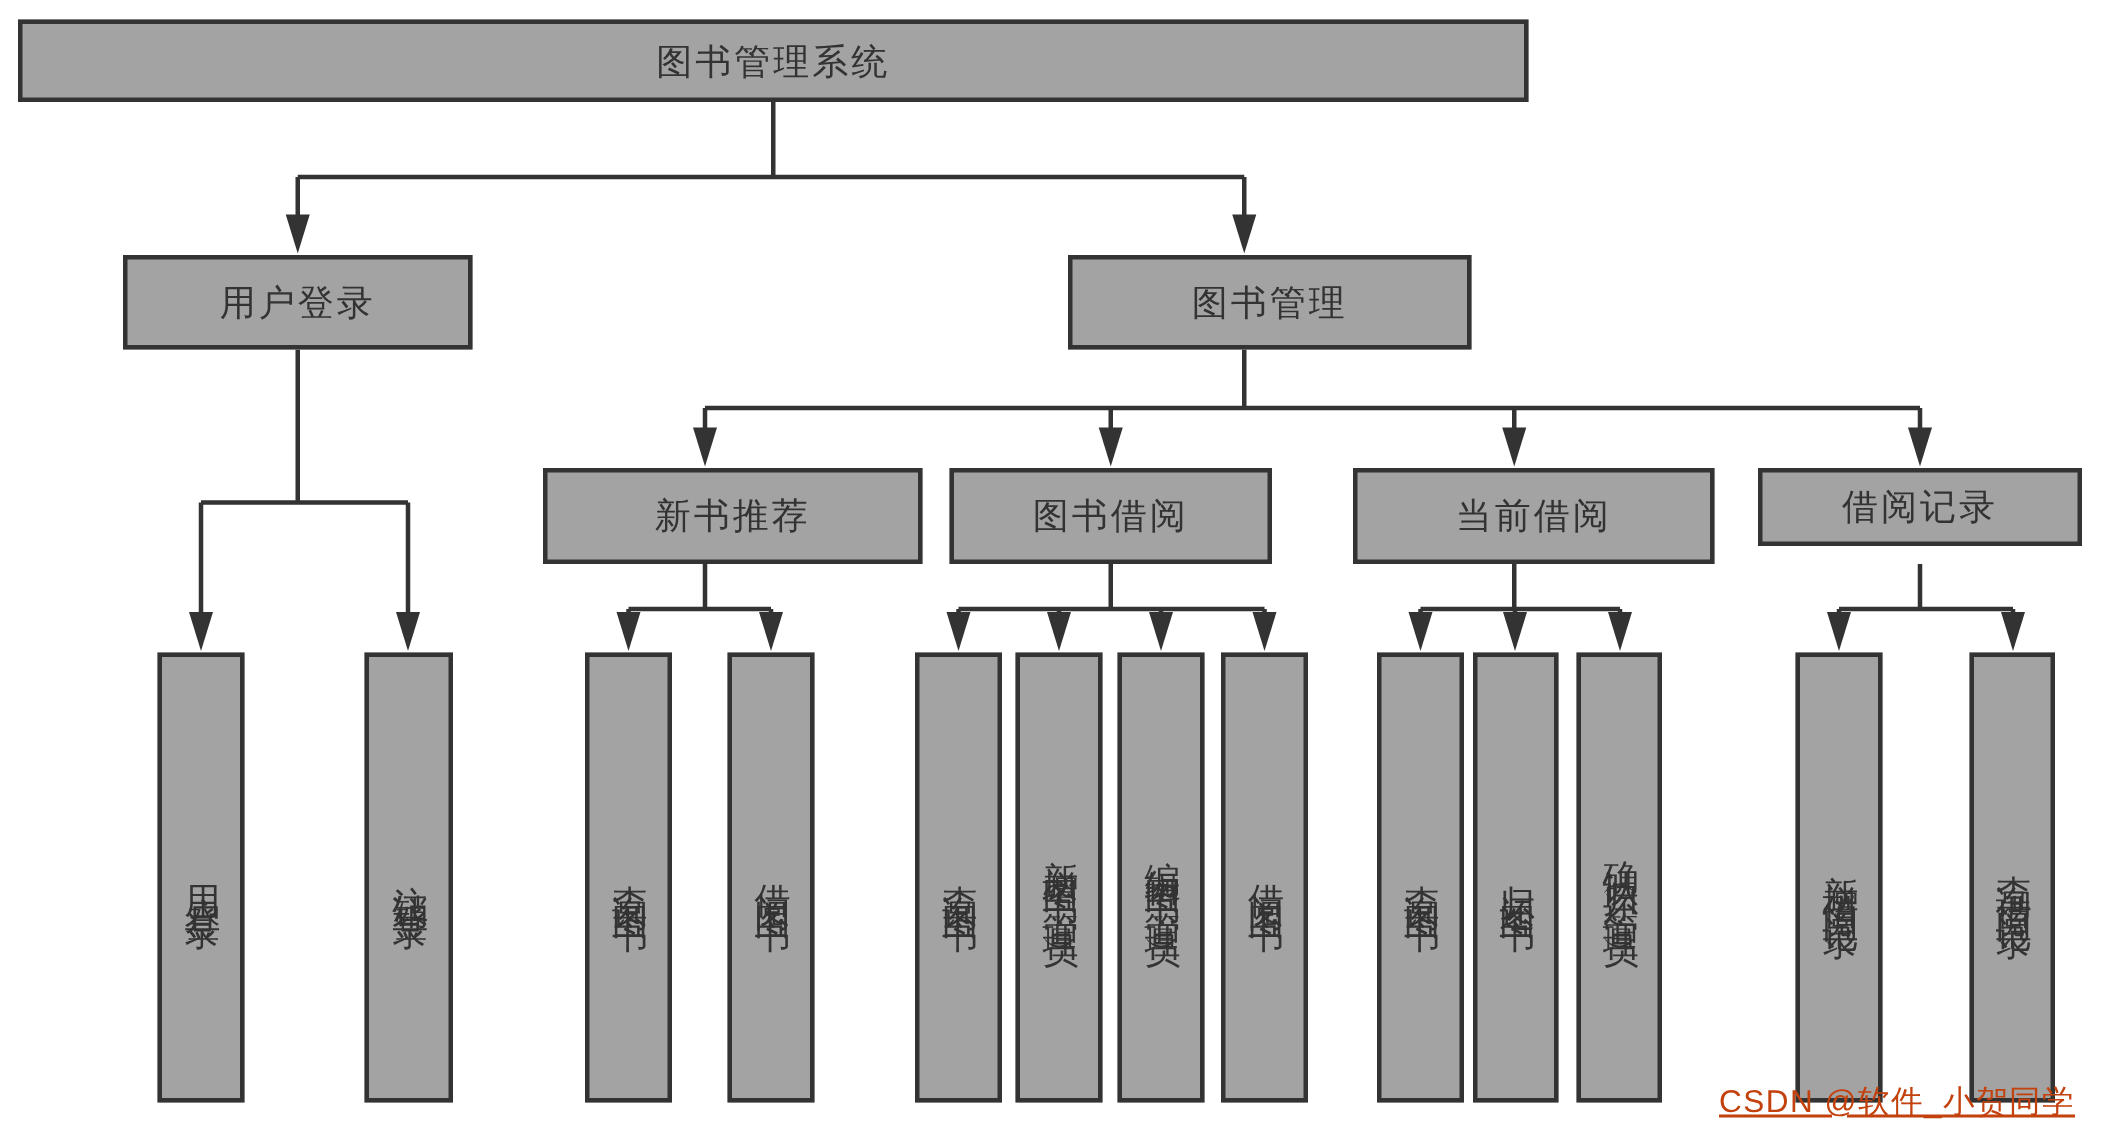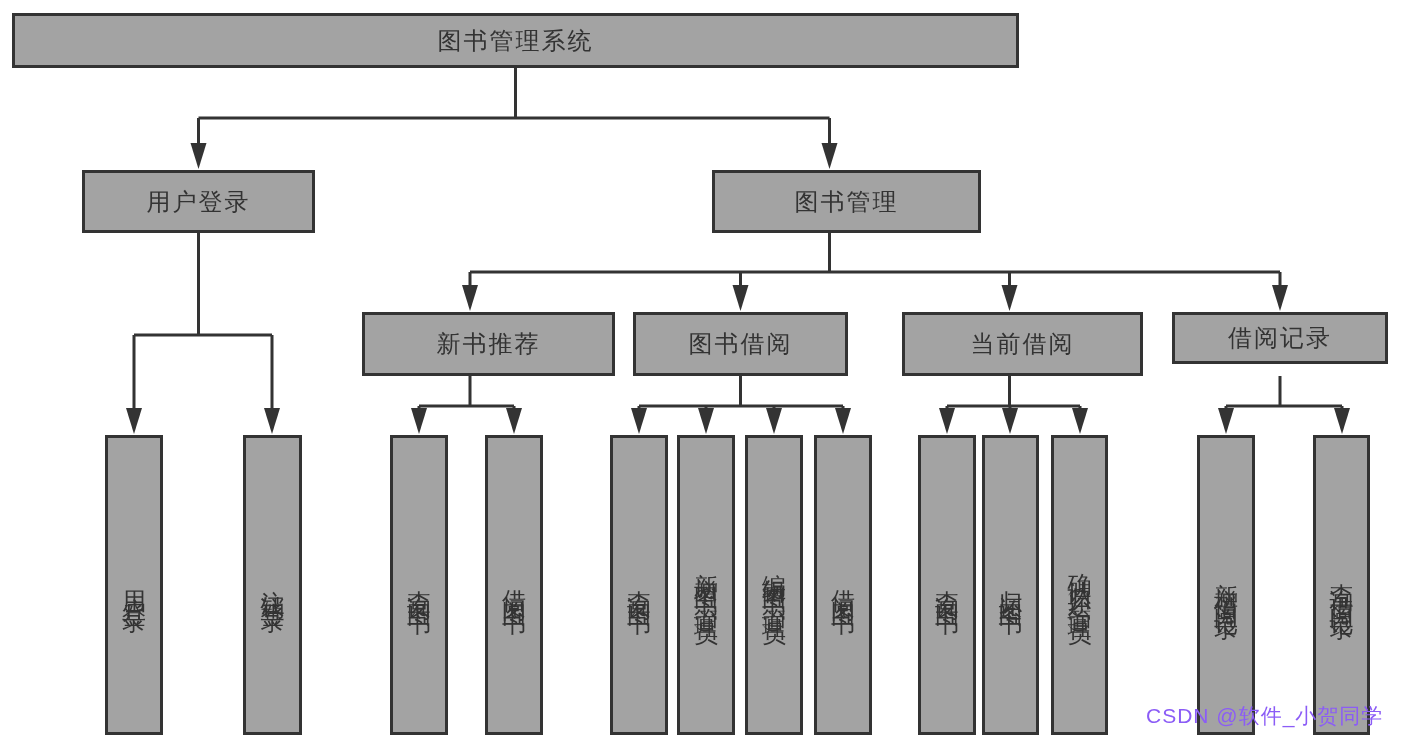--- a/index.html
+++ b/index.html
@@ -30,26 +30,27 @@
   }
   .vtext {
     writing-mode: vertical-rl;
     text-orientation: mixed;
     letter-spacing: 7px;
     line-height: 1;
   }
   .watermark {
     position: absolute;
     left: 1146px;
-    top: 702px;
+    top: 720px;
     font-size: 21px;
     letter-spacing: 1px;
-    color: #8b5cf6;
+    color: #c2410c;
     white-space: nowrap;
     z-index: 5;
+    text-decoration: underline;
   }
 </style>
 </head>
 <body>
 
 <div class="stage">
 
   <svg class="wires" viewBox="0 0 1405 747" xmlns="http://www.w3.org/2000/svg">
 
     <path d="M515.5 68 V118 M198.5 118 H829.5 M198.5 118 V155 M829.5 118 V155"></path>

